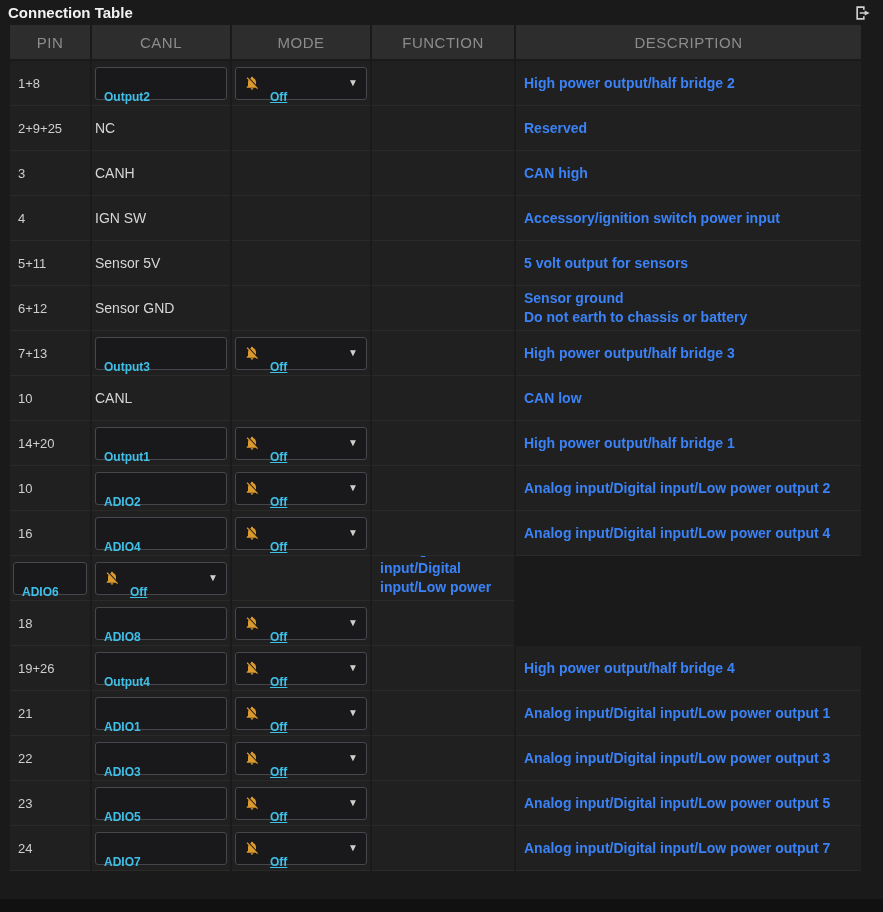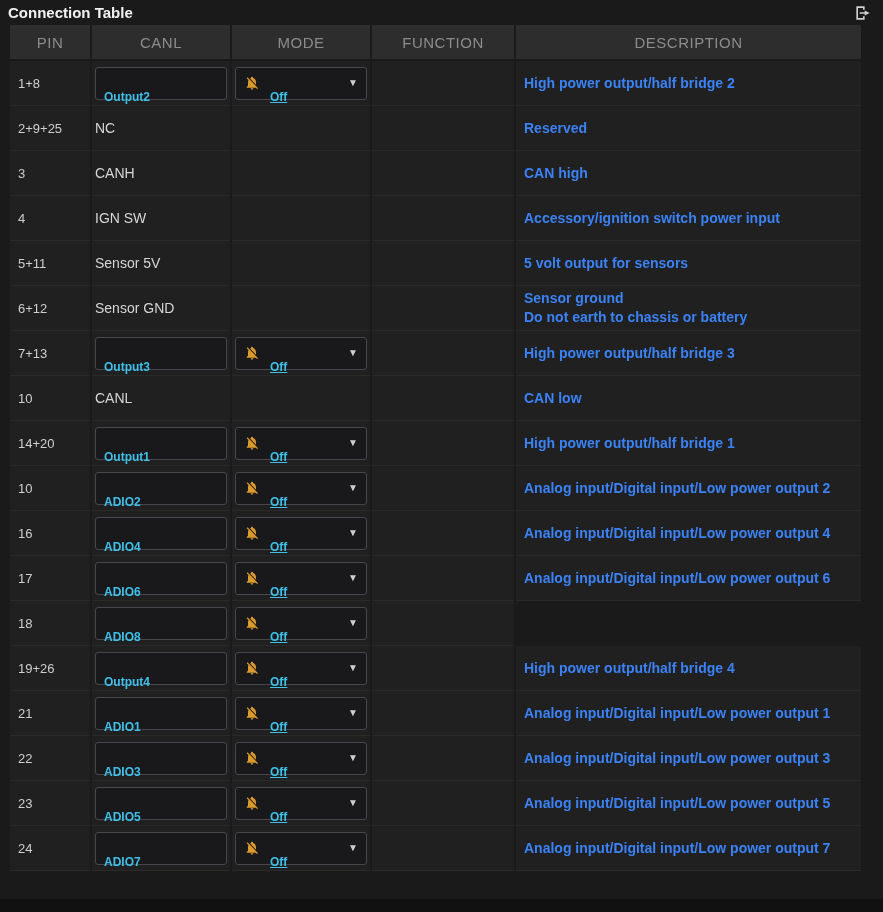--- a/index.html
+++ b/index.html
@@ -307,23 +307,20 @@
             <span class="accent mode-label">Off</span>
             <span class="caret">▼</span>
           </div>
         </div>
     <div class="cell"></div>
     <div class="cell">
       <span class="desc-text">Analog input/Digital input/Low power output 4</span>
     </div>
   </div>
       <div class="grid-row trow">
-    <div class="cell">
-      <span class="pin-text">17</span>
-    </div>
     <div class="cell pad-box">
           <div class="name-box">
             <span class="accent">ADIO6</span>
           </div>
         </div>
     <div class="cell pad-box">
           <div class="mode-box">
             <span class="mode-icon">
     <svg viewBox="0 0 24 24" width="16" height="16" aria-hidden="true">
       <path fill="#db9a2e" d="M20 18.69 7.84 6.14 5.27 3.49 4 4.76l2.8 2.8v.01c-.52.99-.8 2.16-.8 3.43v5l-2 2v1h13.73l2 2L21 19.72l-1-1.03zM12 22c1.11 0 2-.89 2-2h-4c0 1.11.89 2 2 2zm6-7.32V11c0-3.08-1.64-5.64-4.5-6.32V4c0-.83-.67-1.5-1.5-1.5S10.5 3.17 10.5 4v.68c-.48.11-.93.28-1.36.48L18 14.68z"></path>

